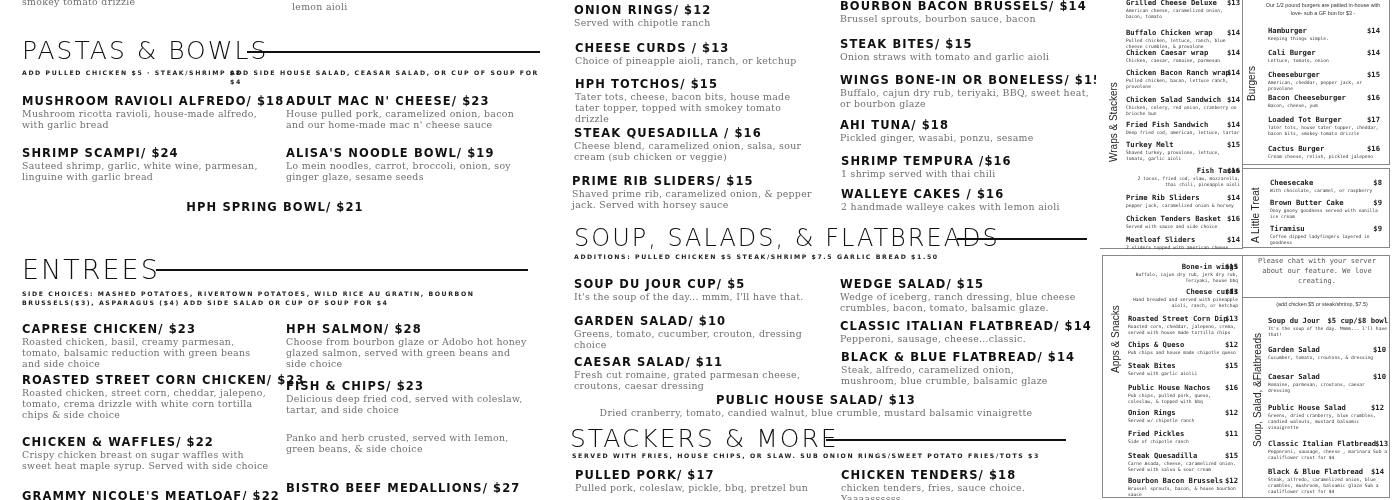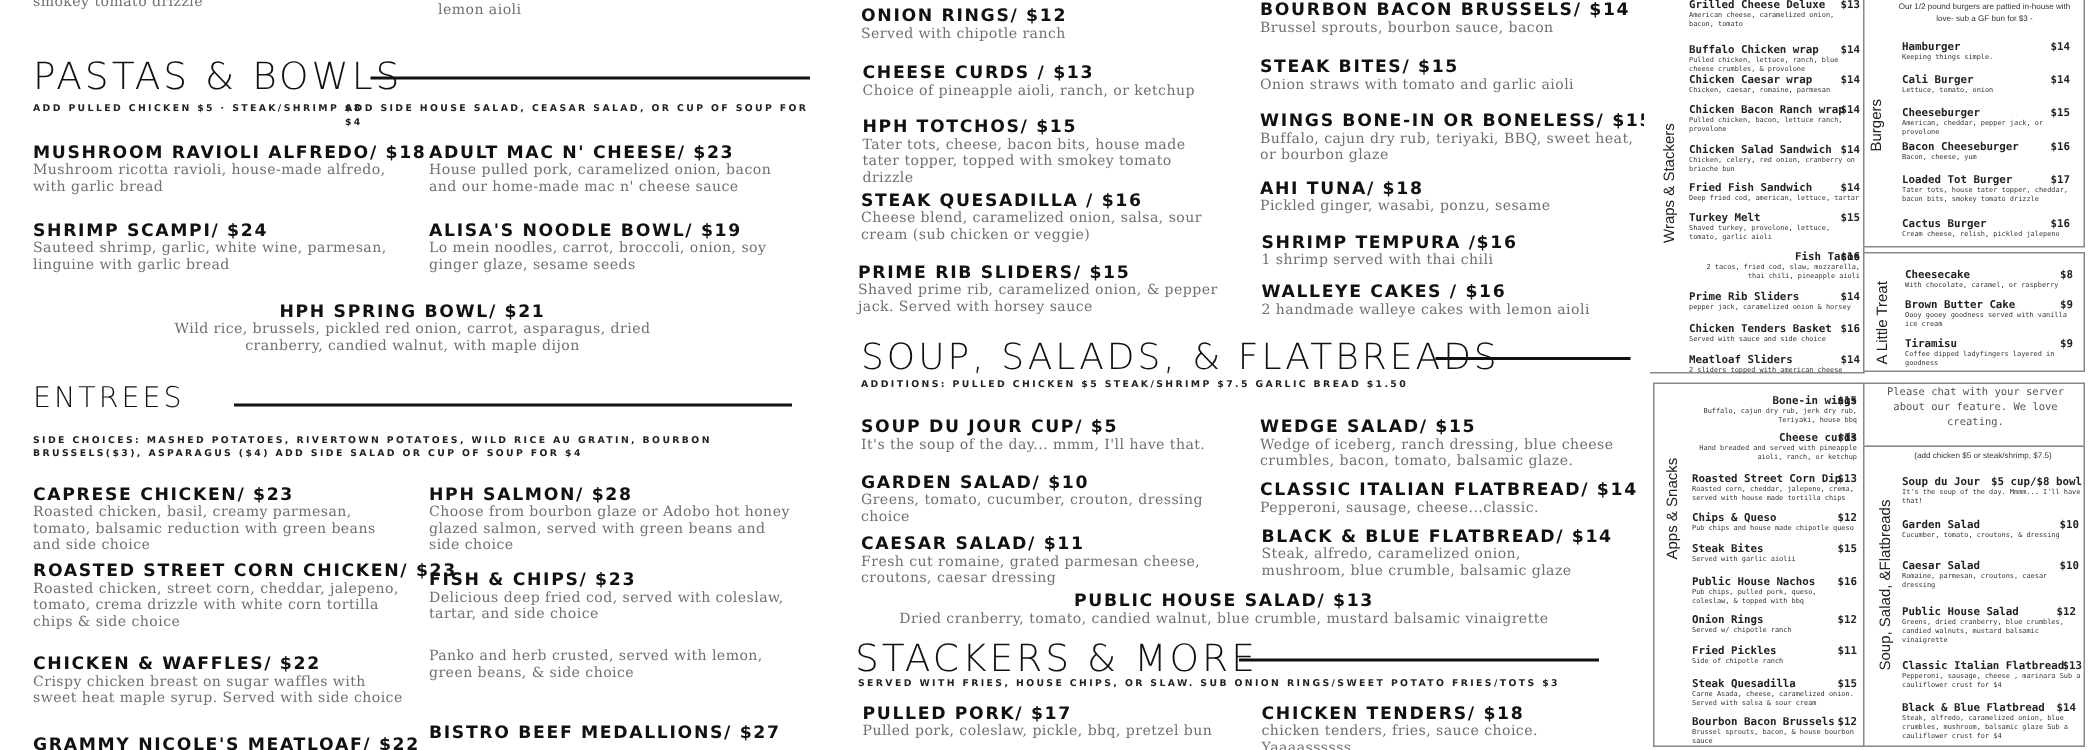--- a/index.html
+++ b/index.html
@@ -53,24 +53,23 @@
   <div class="abs" style="left:22px;top:146px;width:240px;">
     <div class="item-name">SHRIMP SCAMPI/ $24</div>
     <div class="item-desc">Sauteed shrimp, garlic, white wine, parmesan, linguine with garlic bread</div>
   </div>
   <div class="abs" style="left:286px;top:146px;width:245px;">
     <div class="item-name">ALISA'S NOODLE BOWL/ $19</div>
     <div class="item-desc">Lo mein noodles, carrot, broccoli, onion, soy ginger glaze, sesame seeds</div>
   </div>
   <div class="abs center" style="left:90px;top:200px;width:370px;">
     <div class="item-name">HPH SPRING BOWL/ $21</div>
-    <div class="item-desc">Wild rice, brussels, pickled red onion, carrot, asparagus, dried cranberry, candied walnut, with maple dijon</div>
-  </div>
-
-  <div class="abs sec-title" style="left:22px;top:254px;font-size:19px;">ENTREES</div>
+  </div>
+
+  <div class="abs sec-title" style="left:22px;top:254px;font-size:27px;">ENTREES</div>
   <div class="abs sec-rule" style="left:156px;top:269px;width:372px;"></div>
   <div class="abs note" style="left:22px;top:289px;width:470px;">SIDE CHOICES: MASHED POTATOES, RIVERTOWN POTATOES, WILD RICE AU GRATIN, BOURBON BRUSSELS($3), ASPARAGUS ($4)  ADD SIDE SALAD OR CUP OF SOUP FOR $4</div>
 
   <div class="abs" style="left:22px;top:322px;width:250px;">
     <div class="item-name">CAPRESE CHICKEN/ $23</div>
     <div class="item-desc">Roasted chicken, basil, creamy parmesan, tomato, balsamic reduction with green beans and side choice</div>
   </div>
   <div class="abs" style="left:286px;top:322px;width:245px;">
     <div class="item-name">HPH SALMON/ $28</div>
     <div class="item-desc">Choose from bourbon glaze or Adobo hot honey glazed salmon, served with green beans and side choice</div>

